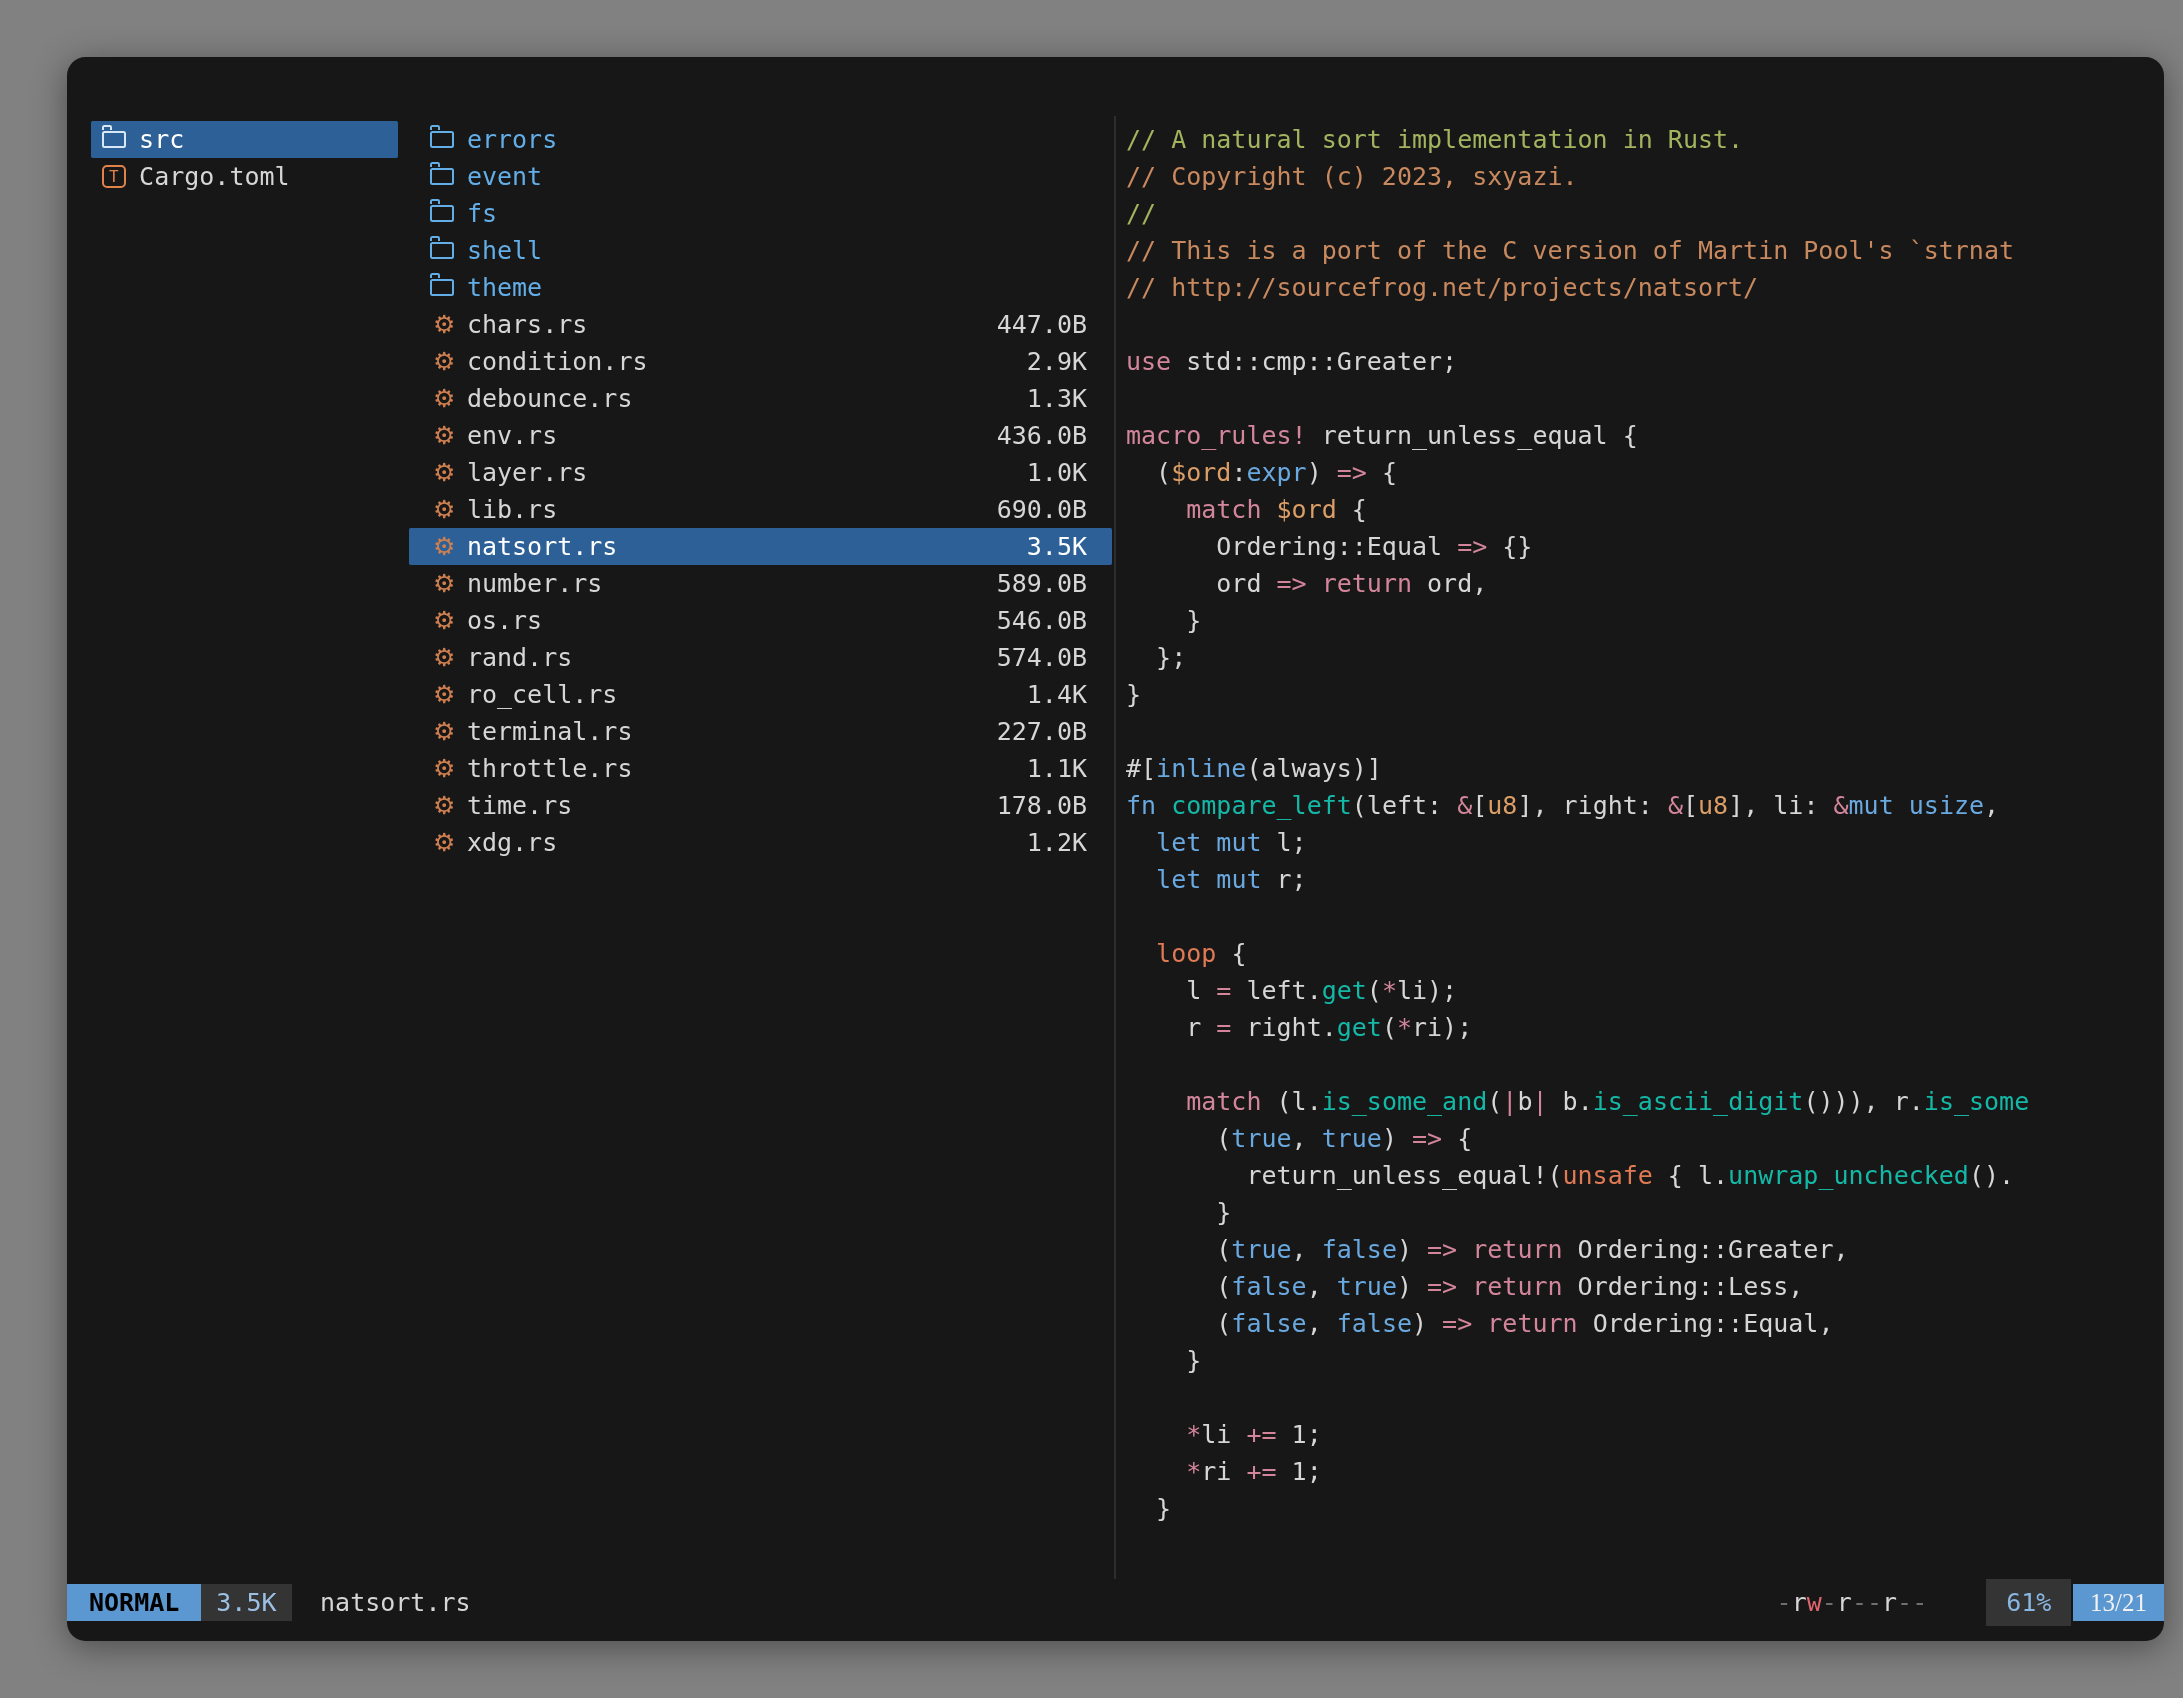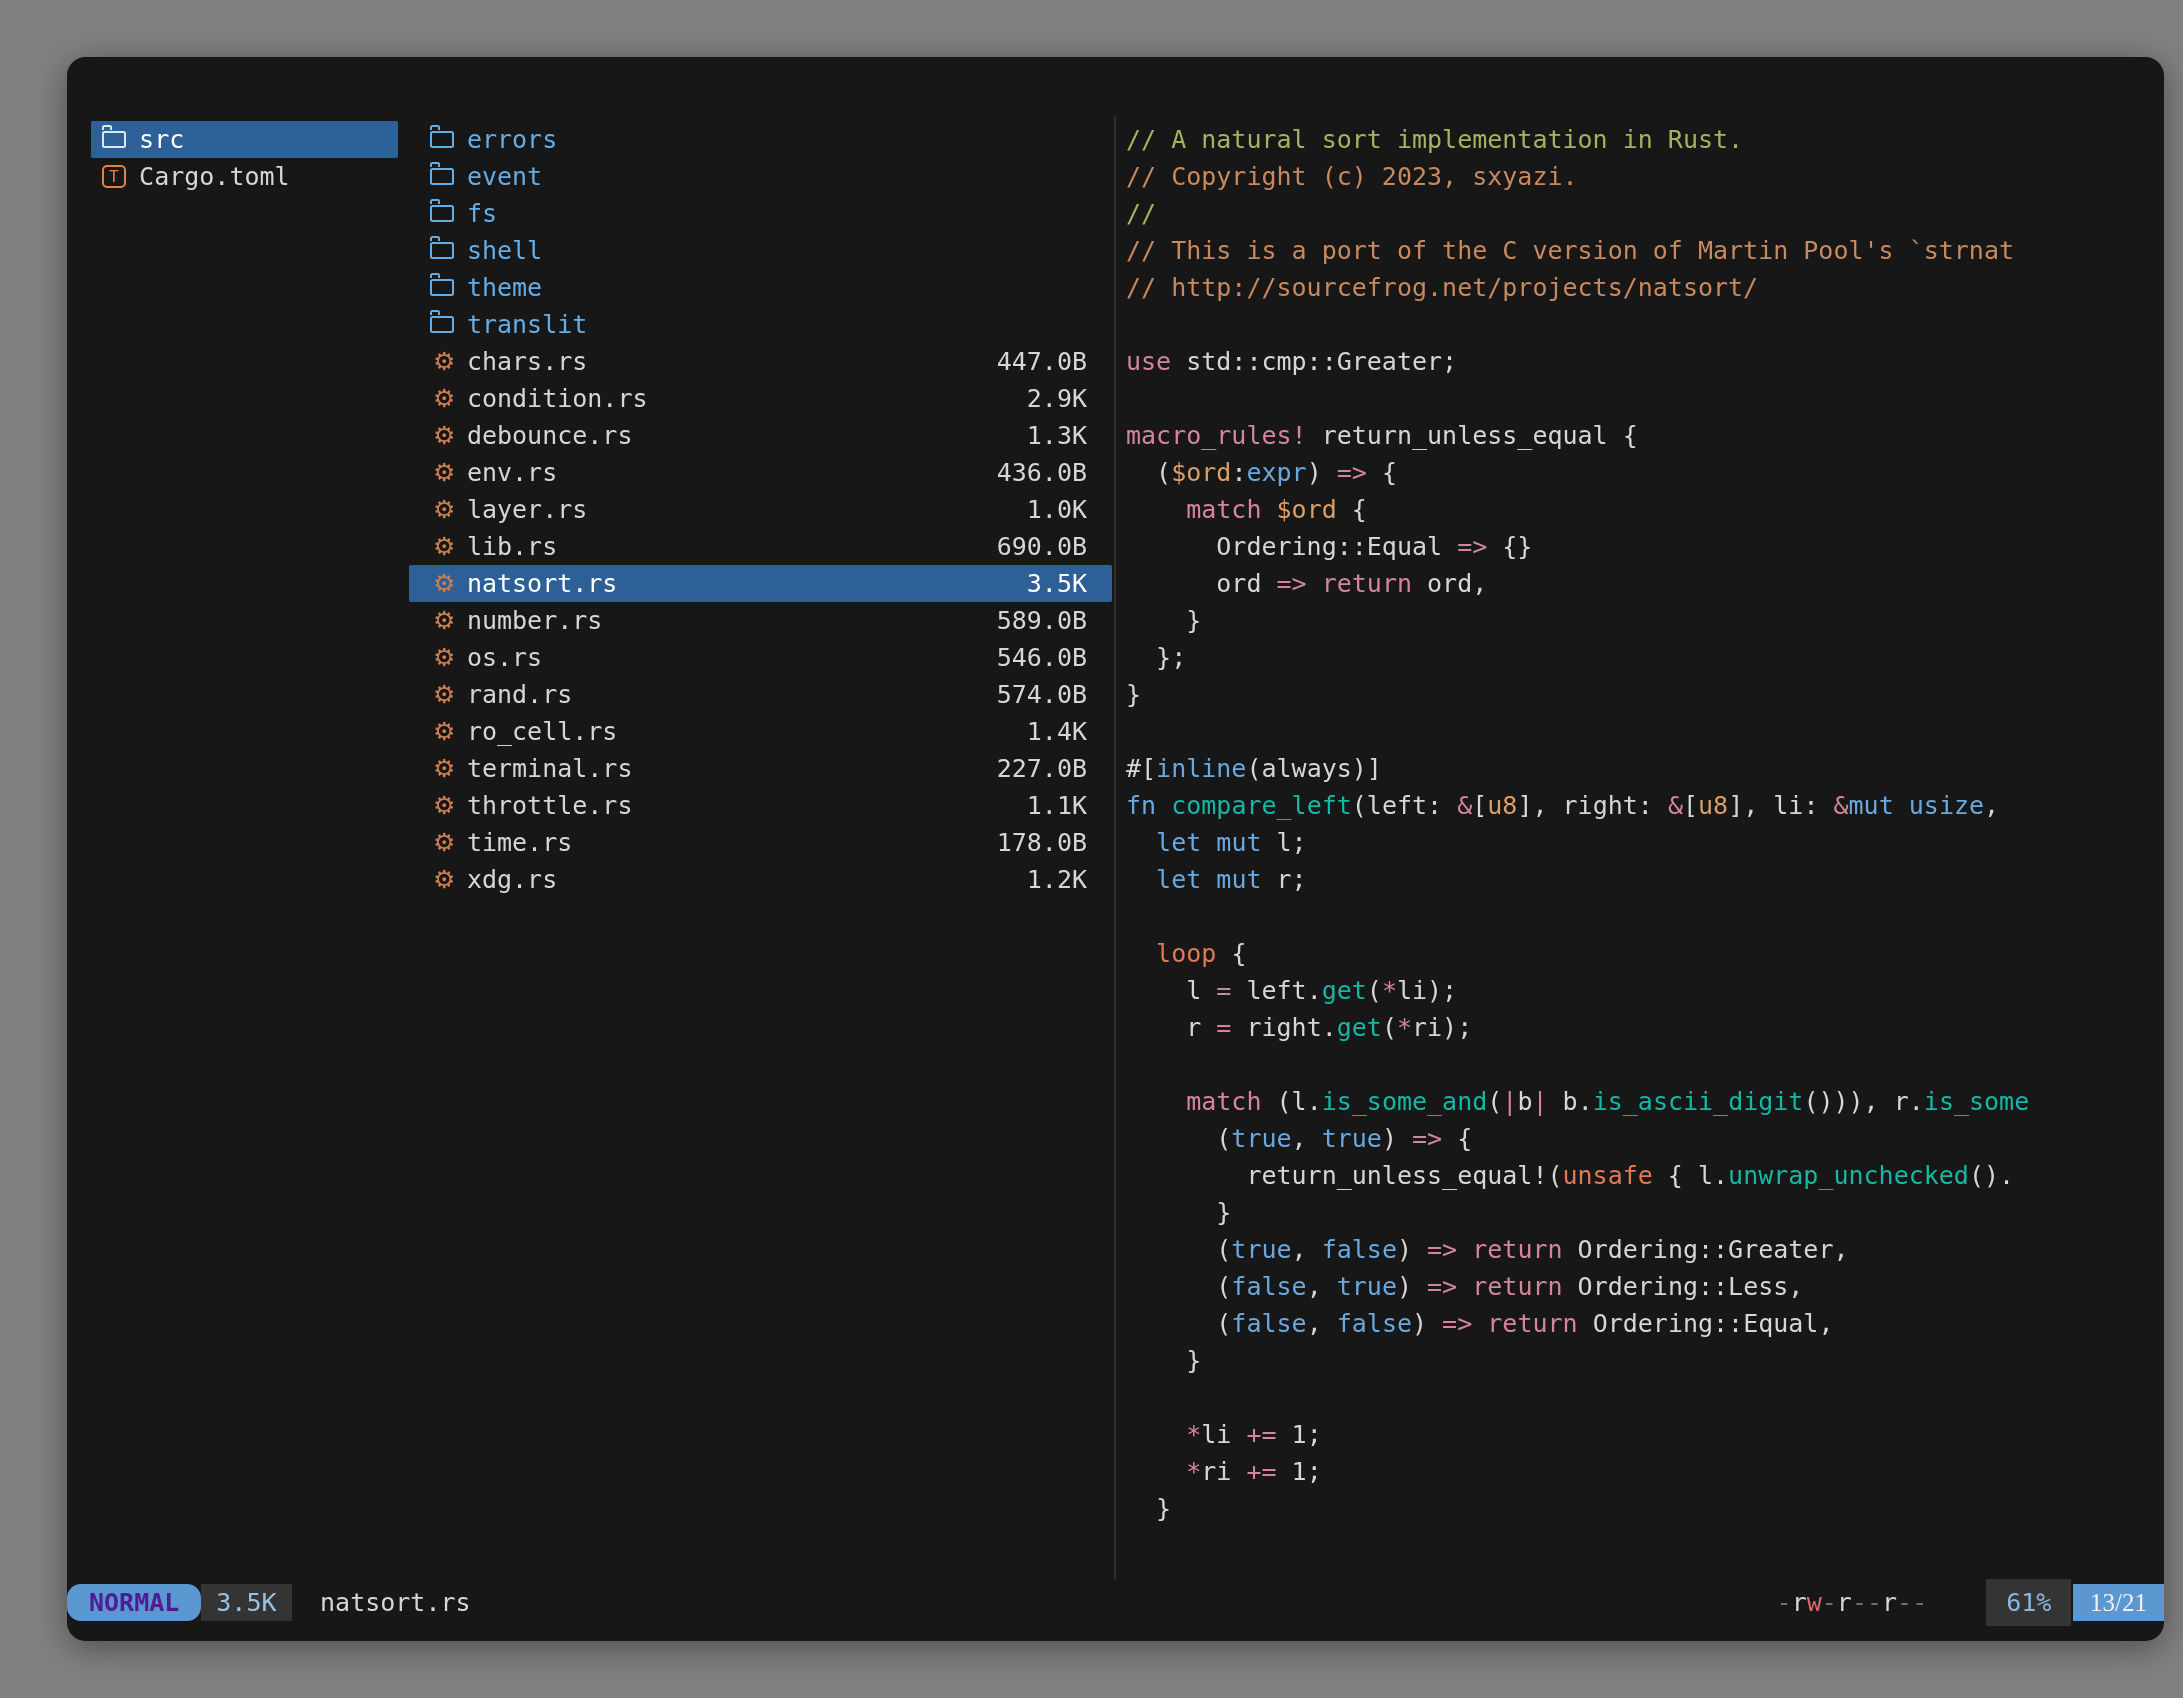--- a/index.html
+++ b/index.html
@@ -65,21 +65,21 @@
   .tk-y{color:#14b8a6}
   .tk-n{color:#db9e66}
   .tk-r{color:#df7a55}
 
   
   .statusbar{
     position:absolute;left:0;right:0;bottom:20px;height:37px;
     display:flex;align-items:center;font-size:25px;color:#d6d6d6;
   }
   .chip{display:inline-flex;align-items:center;justify-content:center;height:37px;}
-  .chip.mode{background:#5b97d0;color:#4c1d95;font-weight:bold;padding:0 22px;border-radius:14px;}
+  .chip.mode{background:#5b97d0;color:#000000;font-weight:bold;padding:0 22px;}
   .chip.size{background:#343434;color:#9cc0e4;padding:0 15px;}
   .fname{margin-left:28.5px;color:#d6d6d6;}
   .spacer{flex:1;}
   .perms{margin-right:59px;}
   .chip.pct{background:#343434;color:#8ab6e2;padding:5px 20px;margin-right:1.7px;}
   .chip.pos{background:#5b97d0;color:#f2f2f2;padding:0 17px;font-family:Liberation Serif, serif;}
   .pm-d{color:#6f6f6f}
   .pm-r{color:#d6d6d6}
   .pm-w{color:#e0646e}
 </style>
@@ -114,24 +114,20 @@
           <span class="label">fs</span>
         </div>
         <div class="row dir">
           <span class="icon-folder"></span>
           <span class="label">shell</span>
         </div>
         <div class="row dir">
           <span class="icon-folder"></span>
           <span class="label">theme</span>
         </div>
-        <div class="row dir">
-          <span class="icon-folder"></span>
-          <span class="label">translit</span>
-        </div>
         <div class="row">
           <span class="icon-rust">⚙</span>
           <span class="label">chars.rs</span>
           <span class="size-col">447.0B</span>
         </div>
         <div class="row">
           <span class="icon-rust">⚙</span>
           <span class="label">condition.rs</span>
           <span class="size-col">2.9K</span>
         </div>

